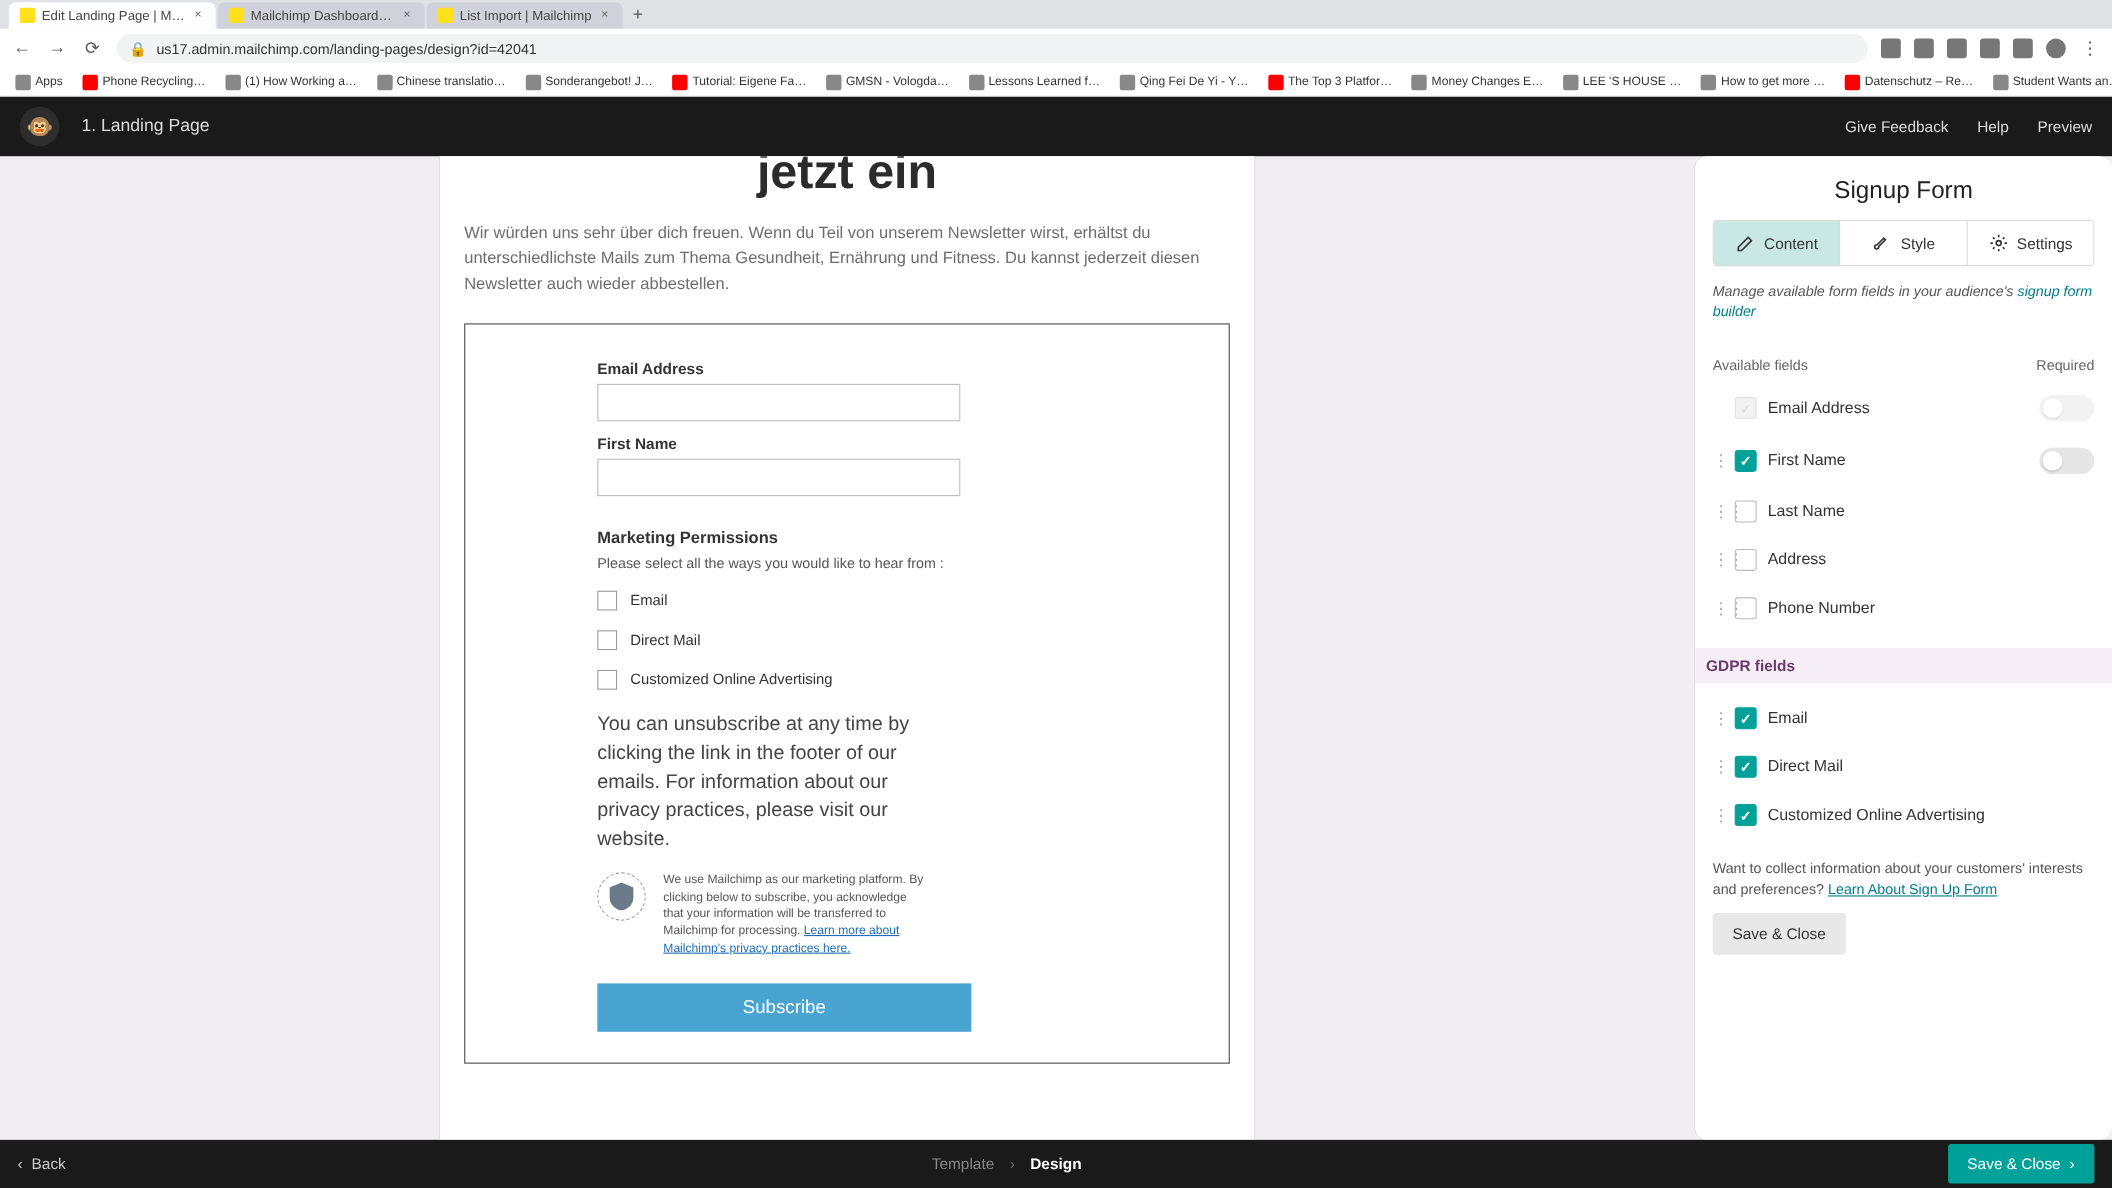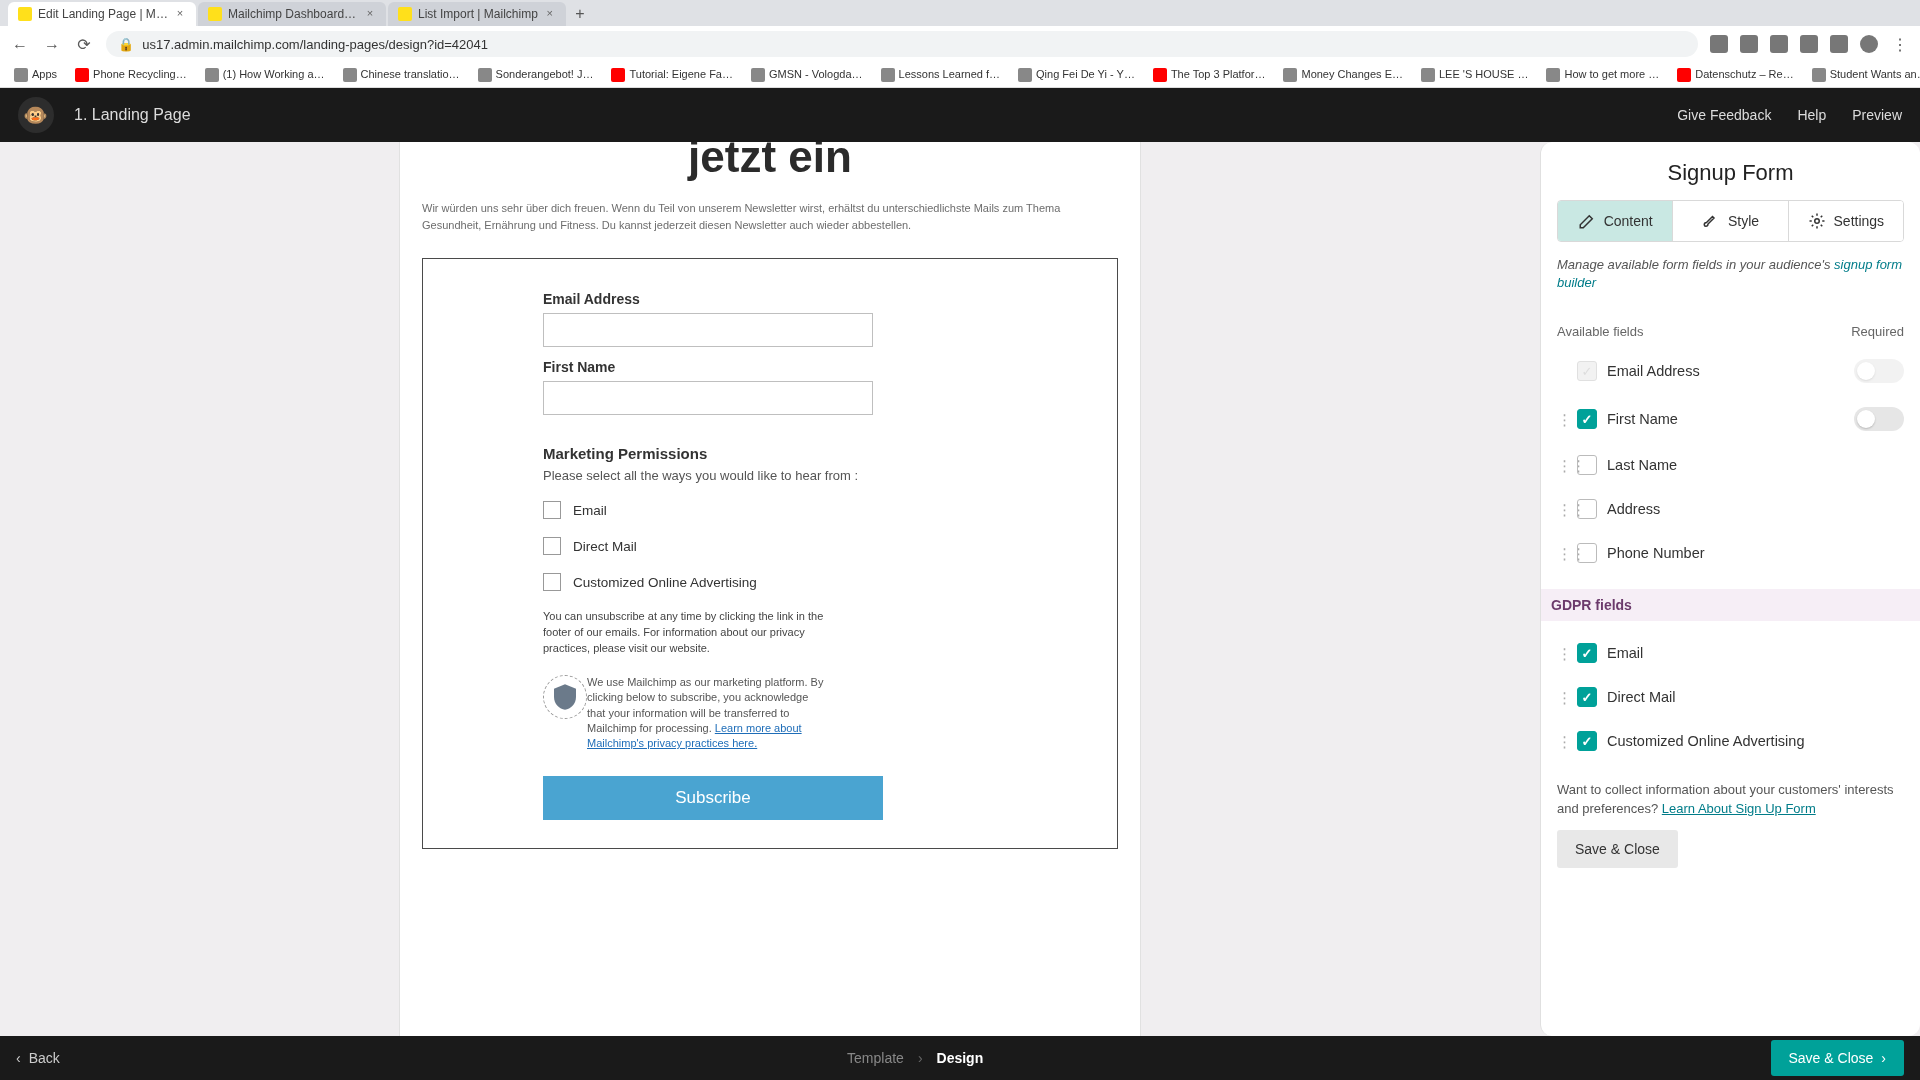--- a/index.html
+++ b/index.html
@@ -29,32 +29,32 @@
 .app-bar { height:54px; background:#1a1a1a; color:#dcdcdc; display:flex; align-items:center; padding:0 18px; justify-content:space-between; }
 .app-bar-left { display:flex; align-items:center; gap:20px; }
 .logo { width:36px; height:36px; border-radius:50%; background:#2d2d2d; display:flex; align-items:center; justify-content:center; font-size:20px;}
 .app-bar-right { display:flex; gap:26px; font-size:14px; }
 
 
 .split { display:flex; height:calc(100% - 54px); }
 .canvas-area { flex:1; display:flex; justify-content:center; overflow:hidden; }
 .page-card { width:740px; background:#fff; margin-top:-40px; padding:0 22px 30px 22px; box-shadow:0 0 0 1px #e1e1e1;}
 .hero-title { font-size:44px; font-weight:700; color:#2b2b2b; text-align:center; margin:30px 0 18px; }
-.intro { font-size:11px; color:#6d6d6d; line-height:1.55; margin:0 0 24px 0; }
+.intro { font-size:15px; color:#6d6d6d; line-height:1.55; margin:0 0 24px 0; }
 
 .form-box { border:1px solid #4a4a4a; padding:20px 120px 28px 120px; }
 .fld-label { font-size:14px; font-weight:600; color:#333; margin:12px 0 6px; }
 .fld-input { width:330px; height:34px; border:1px solid #bfbfbf; background:#fff; }
 .sect-title { font-size:15px; font-weight:600; color:#333; margin:30px 0 6px; }
 .sect-sub { font-size:13px; color:#555; margin-bottom:16px; }
 .cb-row { display:flex; align-items:center; gap:12px; margin:18px 0; }
 .cb { width:18px; height:18px; border:1px solid #999; background:#fff; }
 .cb-row span { font-size:13.5px; color:#333; }
-.unsub { font-size:11px; color:#444; line-height:1.45; width:300px; }
-.platform-row { display:flex; gap:0; margin:18px 0 24px; }
+.unsub { font-size:18px; color:#444; line-height:1.45; width:300px; }
+.platform-row { display:flex; gap:16px; margin:18px 0 24px; }
 .shield { width:44px; height:44px; border-radius:50%; border:1px dashed #999; display:flex; align-items:center; justify-content:center; }
 .shield svg { width:22px; height:26px; }
 .platform-text { font-size:11px; color:#555; line-height:1.4; width:240px; }
 .platform-text .lnk { color:#1e6db8; text-decoration:underline;}
 .subscribe-btn { width:340px; height:44px; background:#4aa4d1; color:#fff; font-size:17px; border:none; display:flex; align-items:center; justify-content:center; }
 
 
 .panel { width:380px; background:#fff; border-left:1px solid #e0e0e0; padding:0 16px 16px; overflow:auto;border-radius:12px; }
 .panel-title { text-align:center; font-size:22px; color:#222; font-weight:500; padding:18px 0 14px; }
 .seg { display:flex; border:1px solid #d9d9d9; border-radius:4px; overflow:hidden; margin-bottom:14px; }

